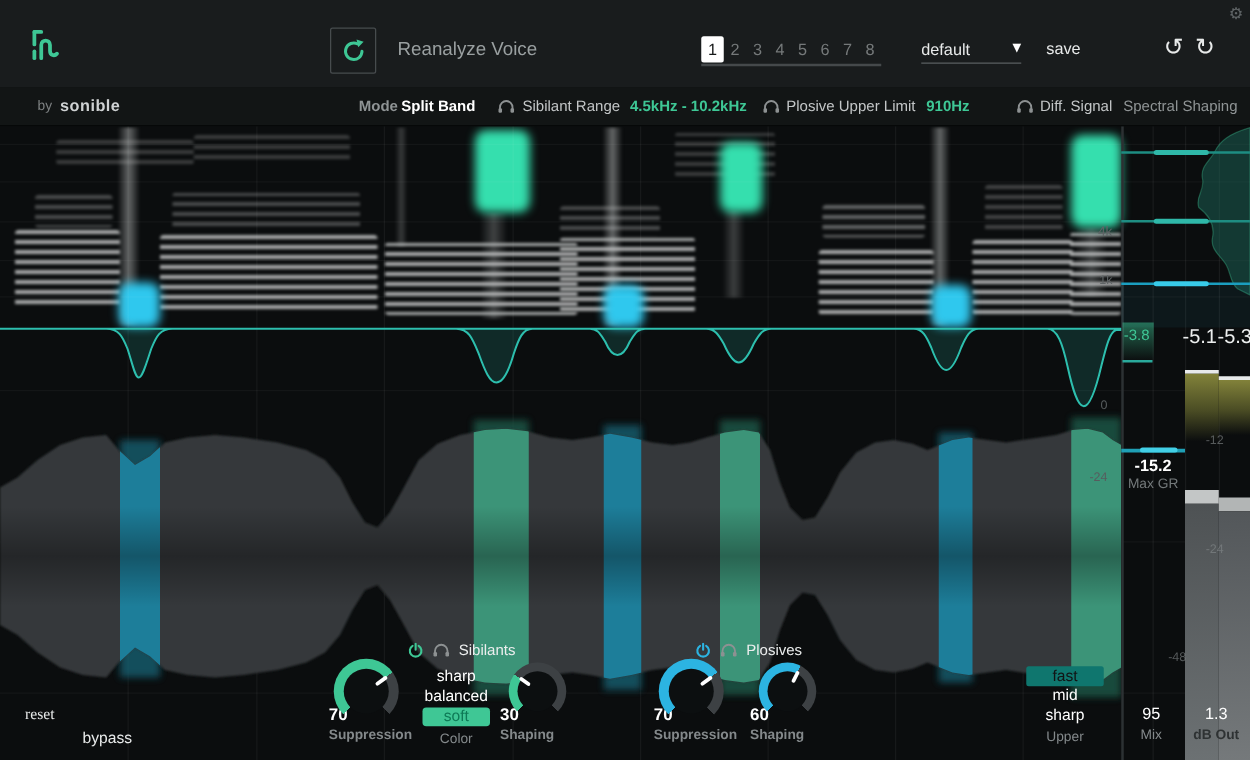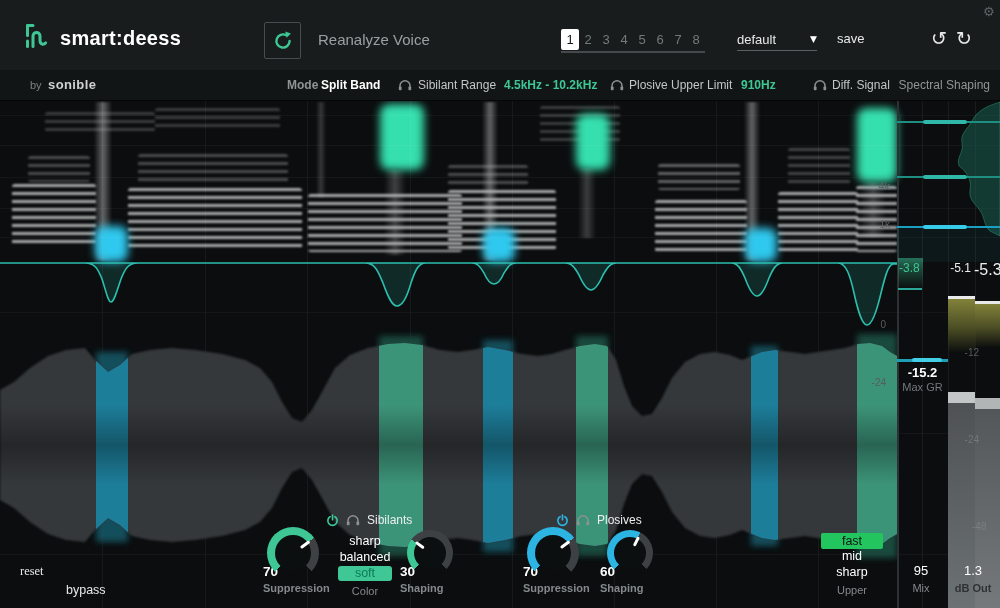--- a/index.html
+++ b/index.html
@@ -28,41 +28,40 @@
   .knob.sm{width:46px;height:46px;}
   .knob-inner{position:absolute;inset:8px;background:#0c0f10;border-radius:50%;}
   .knob.sm .knob-inner{inset:7px;}
   .needle{position:absolute;left:50%;top:6px;width:2.6px;height:11px;margin-left:-1.3px;background:#fff;border-radius:2px;transform-origin:50% 20px;}
   .knob.sm .needle{top:5px;height:10px;transform-origin:50% 18px;}
   .ctl-value{font-size:13.5px;color:#fff;margin-top:-15px;}
   .ctl-label{font-size:11px;color:#84898b;margin-top:3px;}
   .grp-title{position:absolute;display:flex;align-items:center;gap:7px;font-size:12px;color:#eceeee;z-index:6;}
   .sel-group{position:absolute;width:66px;text-align:center;font-size:12.5px;color:#fff;line-height:15.5px;z-index:6;}
   .color-group .opt.sel{background:#3fc795;color:#0e7a56;border-radius:3px;margin:1px 6px;line-height:15px;}
-  .speed-group .opt.sel{background:#22c55e;color:#121415;border-radius:2px;margin:0 2px;line-height:16px;}
+  .speed-group .opt.sel{background:#0f766e;color:#121415;border-radius:2px;margin:0 2px;line-height:16px;}
   .panel-el{position:absolute;z-index:4;}
   .scale-lbl{position:absolute;z-index:4;font-size:10px;color:rgba(135,140,142,0.6);}
   .bottom-btn{position:absolute;z-index:6;font-size:12.5px;color:#e8eaea;}
   .dejavu{font-family:"DejaVu Sans",sans-serif;}
 </style>
 </head>
 <body>
 
 <div class="app">
 
   <div class="header">
     <svg class="abs" style="left:23px;top:22px;" width="30" height="28" viewBox="0 0 30 28">
       <g fill="none" stroke="#3ec795" stroke-width="3" stroke-linecap="round">
         <path d="M4.5,3.5 h5.5"></path>
         <path d="M4.5,3.5 V13.5"></path>
         <path d="M4.5,19 V24.5"></path>
         <path d="M10,24.5 V14 c0,-4.8 7,-4.8 7,0 v4.5 c0,4 3.6,4.6 5.6,2.4"></path>
       </g>
     </svg>
-    <div class="abs appname" style="left:60px;top:27px;">smart:deess</div>
 
     <div class="abs" style="left:264px;top:22px;width:35px;height:35px;border:1px solid #474c4e;border-radius:2px;display:flex;align-items:center;justify-content:center;">
       <svg width="22" height="22" viewBox="0 0 22 22">
         <path d="M17.6,11 a6.6,6.6 0 1 1 -3.4,-5.8" fill="none" stroke="#3ec795" stroke-width="2.4" stroke-linecap="round"></path>
         <path d="M13.2,1.6 L18.9,3.4 L14.6,7.8 Z" fill="#3ec795"></path>
       </svg>
     </div>
     <div class="abs gray" style="left:318px;top:31px;font-size:15px;">Reanalyze Voice</div>
 
     <div class="abs" style="left:561px;top:29px;display:flex;">
@@ -229,35 +228,35 @@
     <div class="panel-el" style="left:923px;top:120px;width:44px;height:4px;background:#2fb8a9;border-radius:2px;"></div>
     <div class="panel-el" style="left:897px;top:176px;width:103px;height:2px;background:#1e8d82;"></div>
     <div class="panel-el" style="left:923px;top:175px;width:44px;height:4px;background:#2fb8a9;border-radius:2px;"></div>
     <div class="panel-el" style="left:897px;top:226px;width:103px;height:2px;background:#1b9fc0;"></div>
     <div class="panel-el" style="left:923px;top:225px;width:44px;height:4px;background:#38cbe9;border-radius:2px;"></div>
     <div class="panel-el" style="left:897px;top:228px;width:103px;height:34px;background:rgba(56,198,232,0.06);"></div>
 
     <div class="panel-el" style="left:898px;top:258px;width:25px;height:31px;background:linear-gradient(180deg,rgba(61,199,149,0.5),rgba(61,199,149,0));"></div>
     <div class="panel-el" style="left:898px;top:288px;width:24px;height:2px;background:#2aa99b;"></div>
     <div class="panel-el" style="left:899px;top:261px;font-size:12px;color:#3ec795;">-3.8</div>
-    <div class="panel-el" style="left:946px;top:261px;width:29px;text-align:center;font-size:12px;color:#eceeee;">-5.1</div>
+    <div class="panel-el" style="left:946px;top:261px;width:29px;text-align:left;font-size:16px;color:#eceeee;">-5.1</div>
     <div class="panel-el" style="left:974px;top:261px;width:26px;text-align:center;font-size:16px;color:#eceeee;">-5.3</div>
 
     <div class="panel-el" style="left:948px;top:296px;width:27px;height:3px;background:#e8eaea;"></div>
     <div class="panel-el" style="left:948px;top:299px;width:27px;height:54px;background:linear-gradient(180deg,#82823a,#4a4c24 55%,rgba(20,22,10,0));"></div>
     <div class="panel-el" style="left:948px;top:392px;width:27px;height:11px;background:#c3c6c6;"></div>
     <div class="panel-el" style="left:948px;top:403px;width:27px;height:205px;background:linear-gradient(180deg,#4e5254,#6c7173);"></div>
     <div class="panel-el" style="left:975px;top:301px;width:25px;height:3px;background:#e8eaea;"></div>
     <div class="panel-el" style="left:975px;top:304px;width:25px;height:44px;background:linear-gradient(180deg,#82823a,#4a4c24 55%,rgba(20,22,10,0));"></div>
     <div class="panel-el" style="left:975px;top:398px;width:25px;height:11px;background:#b2b5b5;"></div>
     <div class="panel-el" style="left:975px;top:409px;width:25px;height:199px;background:linear-gradient(180deg,#53575a,#75797b);"></div>
 
     <div class="scale-lbl" style="left:955px;top:347px;width:24px;text-align:right;">-12</div>
     <div class="scale-lbl" style="left:955px;top:434px;width:24px;text-align:right;">-24</div>
-    <div class="scale-lbl" style="left:972px;top:521px;width:24px;">-48</div>
+    <div class="scale-lbl" style="left:925px;top:521px;width:24px;text-align:right;">-48</div>
 
     <div class="panel-el" style="left:897px;top:359px;width:51px;height:2.5px;background:#1f9fb5;"></div>
     <div class="panel-el" style="left:912px;top:358px;width:30px;height:4px;background:#42cfe6;border-radius:2px;"></div>
     <div class="panel-el" style="left:897px;top:365px;width:51px;text-align:center;font-size:13px;color:#fff;font-weight:600;">-15.2</div>
     <div class="panel-el" style="left:897px;top:381px;width:51px;text-align:center;font-size:11px;color:#74797b;">Max GR</div>
   </div>
 
   <div class="grp-title" style="left:326px;top:513px;">
     <svg width="13" height="13" viewBox="0 0 14 14">
       <path d="M7,1.2 L7,6.2" stroke="#3ec795" stroke-width="1.8" stroke-linecap="round"></path>

